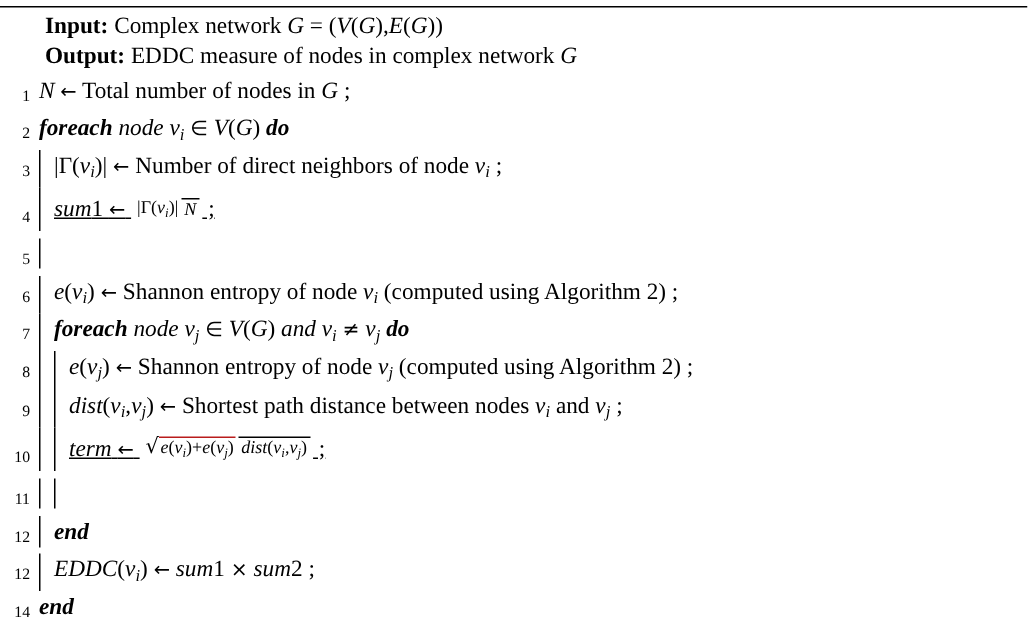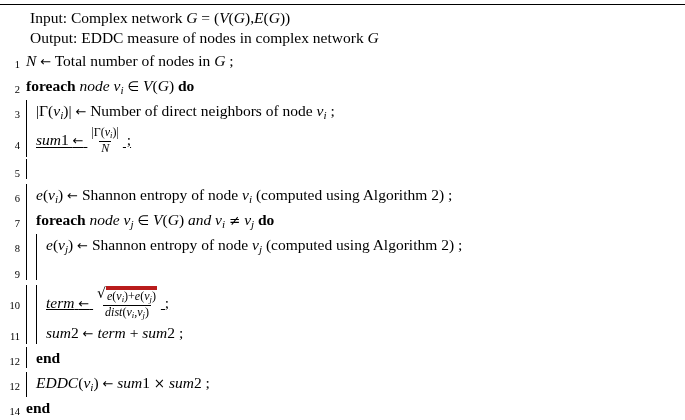--- a/index.html
+++ b/index.html
@@ -29,21 +29,21 @@
   .rule.top { margin-top: 4px; }
   .body-block {
     padding: 3px 0 2px 0;
   }
   .io-line {
     font-size: 15.5px;
     line-height: 20px;
     padding-left: 30px;
     white-space: nowrap;
   }
-  .io-line .kw { font-weight: normal; }
+  .io-line .kw { font-weight: bold; }
   .lines {
     margin-top: 2px;
   }
   .line {
     display: flex;
     align-items: flex-start;
     font-size: 15.5px;
     line-height: 20px;
     min-height: 20px;
     position: relative;
@@ -70,27 +70,27 @@
     display: inline-block;
     width: 1px;
     background: #000;
     align-self: stretch;
     margin-right: 9px;
     flex: 0 0 1px;
   }
   .bar.tall { min-height: 20px; }
   .txt { display: inline-block; padding-top: 1px; }
   i, .it { font-style: italic; }
-  b, .bd { font-weight: bold; }
+  b, .bd { font-weight: bold; font-style: italic; }
   .sym { font-family: "DejaVu Sans", sans-serif; font-size: 13.5px; }
   .arrow { font-family: "DejaVu Sans", sans-serif; font-size: 13px; }
   
   .frac {
     display: inline-flex;
-    flex-direction: column;
+    flex-direction: row;
     align-items: center;
     vertical-align: middle;
     font-size: 12px;
     line-height: 1.12;
     position: relative;
     top: -1px;
     margin: 0 2px;
   }
   .frac .num { padding: 0 2px; }
   .frac .den { padding: 0 2px; border-top: 1px solid #000; }
@@ -99,21 +99,21 @@
     align-items: stretch;
     font-size: 12px;
   }
   .sqrt-sign {
     font-family: "DejaVu Sans", sans-serif;
     font-size: 14px;
     line-height: 1;
     align-self: flex-start;
   }
   .sqrt-body {
-    border-top: 4px solid #b91c1c;
+    border-top: 1px solid #b91c1c;
     padding: 0 1px;
     line-height: 1.15;
   }
   sub { font-size: 0.72em; vertical-align: -0.28em; }
   .tallrow { line-height: 26px; }
   .tallrow .lineno { padding-top: 8px; }
   .tallrow .txt { padding-top: 2px; text-decoration: underline; }
 </style>
 </head>
 <body>
@@ -219,20 +219,23 @@
             <i>e</i>(<i>v<sub>j</sub></i>) <span class="arrow">←</span> Shannon entropy of node <i>v<sub>j</sub></i> (computed using Algorithm 2) ;
           </span>
         </div>
       </div>
 
       <div class="line">
         <div class="lineno">9</div>
         <div class="content">
           <span class="bar tall"></span>
           <span class="bar tall"></span>
+          <span class="txt">
+            <i>dist</i>(<i>v<sub>i</sub></i>,<i>v<sub>j</sub></i>) <span class="arrow">←</span> Shortest path distance between nodes <i>v<sub>i</sub></i> and <i>v<sub>j</sub></i> ;
+          </span>
         </div>
       </div>
 
       <div class="line tallrow">
         <div class="lineno">10</div>
         <div class="content">
           <span class="bar tall"></span>
           <span class="bar tall"></span>
           <span class="txt">
             <i>term</i> <span class="arrow">←</span>
@@ -248,23 +251,20 @@
             ;
           </span>
         </div>
       </div>
 
       <div class="line">
         <div class="lineno">11</div>
         <div class="content">
           <span class="bar tall"></span>
           <span class="bar tall"></span>
-          <span class="txt">
-            <i>sum</i>2 <span class="arrow">←</span> <i>term</i> + <i>sum</i>2 ;
-          </span>
         </div>
       </div>
 
       <div class="line">
         <div class="lineno">12</div>
         <div class="content">
           <span class="bar tall"></span>
           <span class="txt"><b>end</b></span>
         </div>
       </div>

